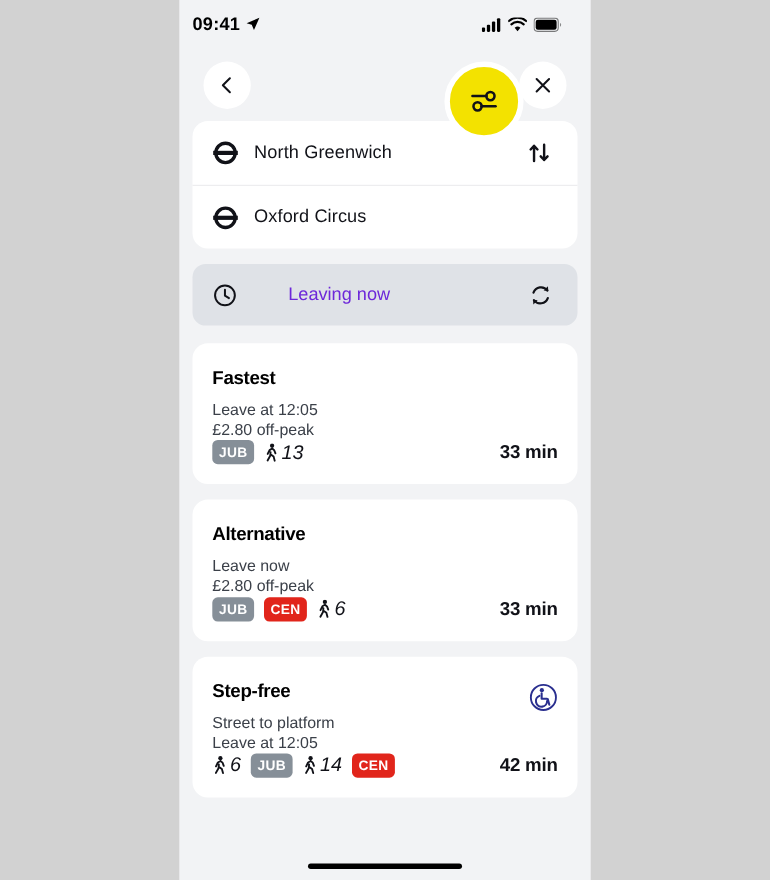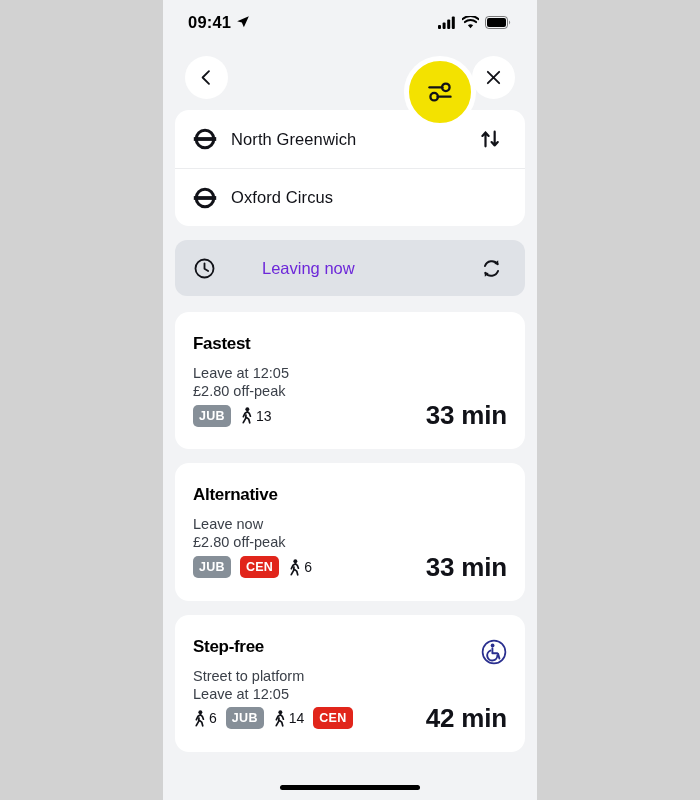--- a/index.html
+++ b/index.html
@@ -15,21 +15,21 @@
     width: 374px; height: 800px;
     background: #f2f3f5;
     overflow: hidden;
   }
 
   
   .statusbar {
     height: 44px;
     display: flex; align-items: center;
     justify-content: space-between;
-    padding: 0 26px 0 25px;
+    padding: 0 26px 0 12px;
   }
   .status-time {
     font-size: 16.5px; font-weight: bold;
     color: #000; letter-spacing: .2px;
     display: flex; align-items: center; gap: 5px;
   }
   .loc-arrow { display: block; }
   .status-icons { display: flex; align-items: center; gap: 6px; }
 
   
@@ -122,25 +122,25 @@
   .line-badge {
     display: inline-flex; align-items: center; justify-content: center;
     height: 22px; min-width: 37px;
     padding: 0 6px;
     border-radius: 5px;
     color: #fff; font-size: 12.5px; font-weight: bold;
     letter-spacing: .3px;
   }
   .walk-seg {
     display: inline-flex; align-items: center; gap: 3px;
-    font-size: 14px; color: #111218;
+    font-size: 18px; color: #111218; font-style: italic;
   }
   .route-dur {
     margin-left: auto;
-    font-size: 26px; font-weight: bold;
+    font-size: 17px; font-weight: bold;
     color: #111218; letter-spacing: -.2px;
   }
   .access-icon {
     position: absolute; right: 18px; top: 24px;
   }
 
   
   .home-ind {
     position: absolute; left: 50%; bottom: 10px;
     transform: translateX(-50%);

